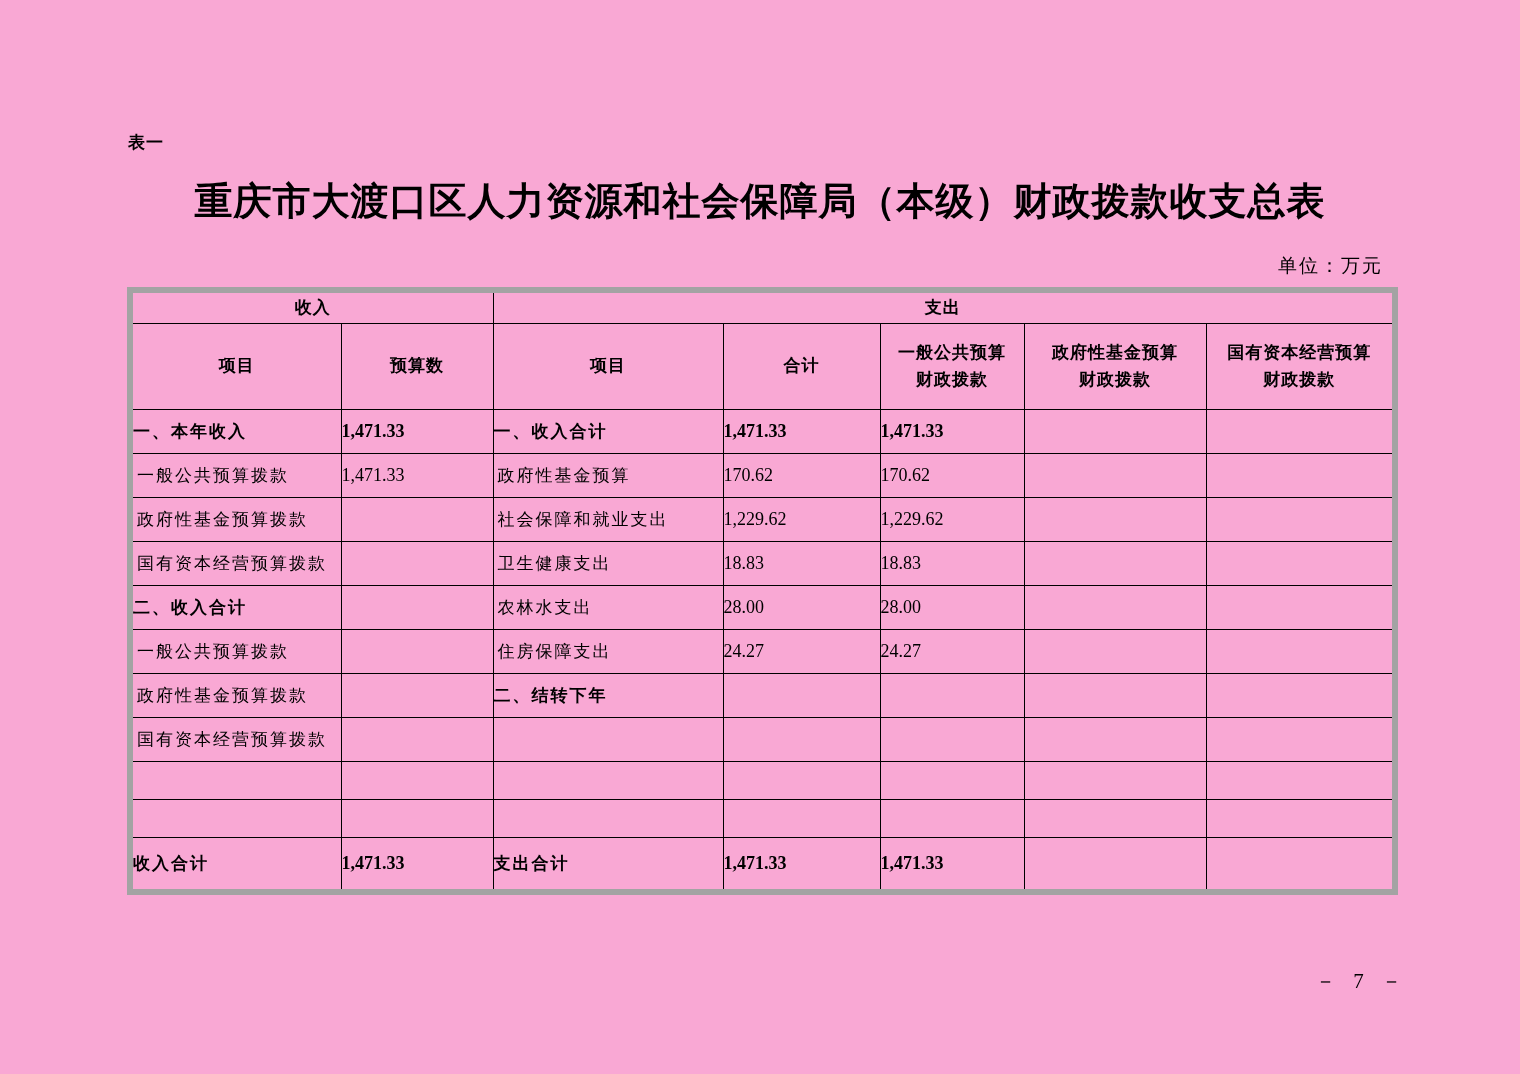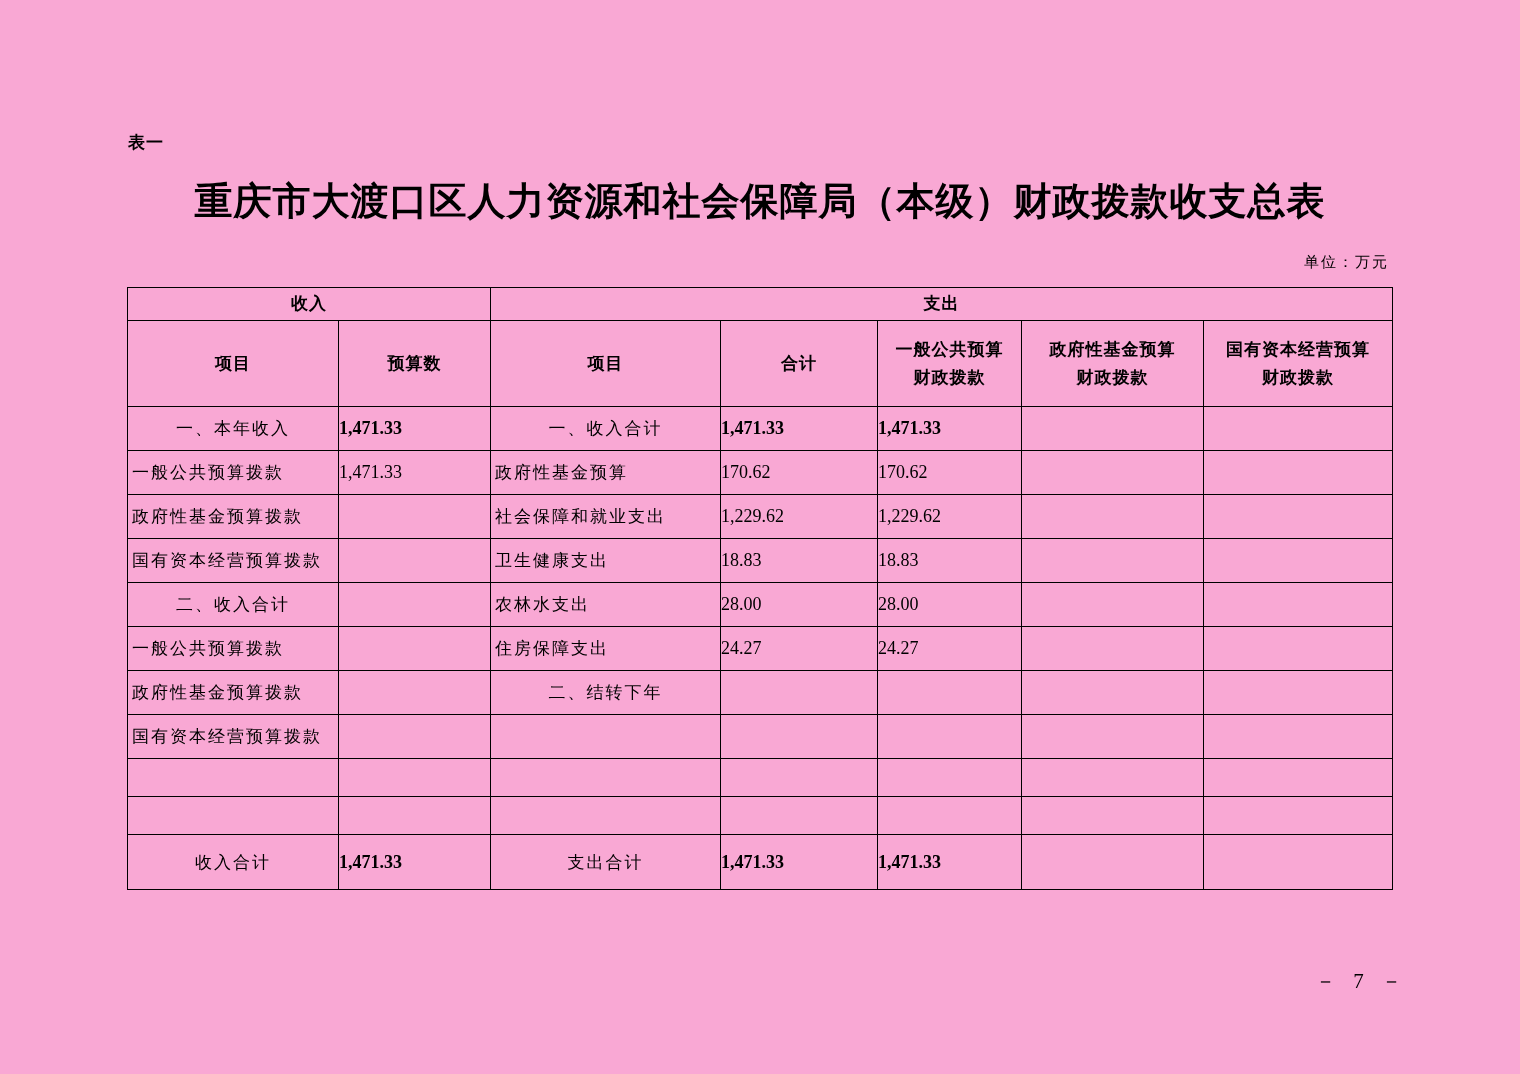--- a/index.html
+++ b/index.html
@@ -31,32 +31,32 @@
     top: 176px;
     text-align: center;
     font-size: 38px;
     font-weight: bold;
     letter-spacing: 1px;
     white-space: nowrap;
   }
   .unit-label {
     position: absolute;
     top: 253px;
-    right: 131px;
-    font-size: 15px;
+    right: 137px;
+    font-size: 19px;
     letter-spacing: 2px;
   }
   table.budget {
     position: absolute;
     left: 127px;
     top: 287px;
     width: 1265px;
     border-collapse: collapse;
     table-layout: fixed;
-    border: 1px solid #a3a3a3;
+    border: 6px solid #a3a3a3;
   }
   table.budget td {
     border: 1px solid #000;
     overflow: hidden;
     font-size: 17px;
     vertical-align: middle;
     padding: 0;
   }
   tr.hr1 { height: 33px; }
   tr.hr2 { height: 86px; }
@@ -64,22 +64,21 @@
   tr.sr  { height: 38px; }
   tr.tr-total { height: 55px; }
   .hcell {
     text-align: center;
     font-weight: bold;
     letter-spacing: 1px;
     white-space: pre-line;
     line-height: 1.6;
   }
   .cb {
-    text-align: center;
-    font-weight: normal;
+    font-weight: bold;
     letter-spacing: 2px;
   }
   .lt {
     text-align: left;
     padding-left: 4px !important;
     letter-spacing: 2px;
   }
   .num {
     text-align: left;
     padding-right: 3px !important;

